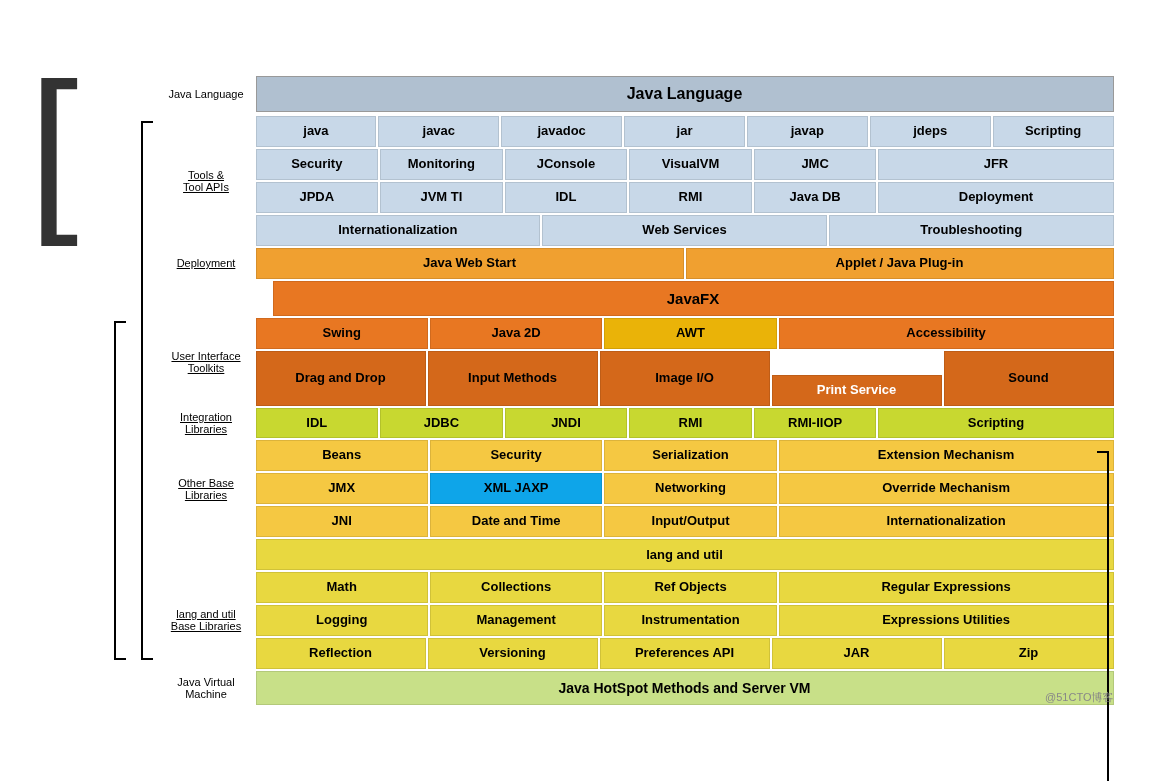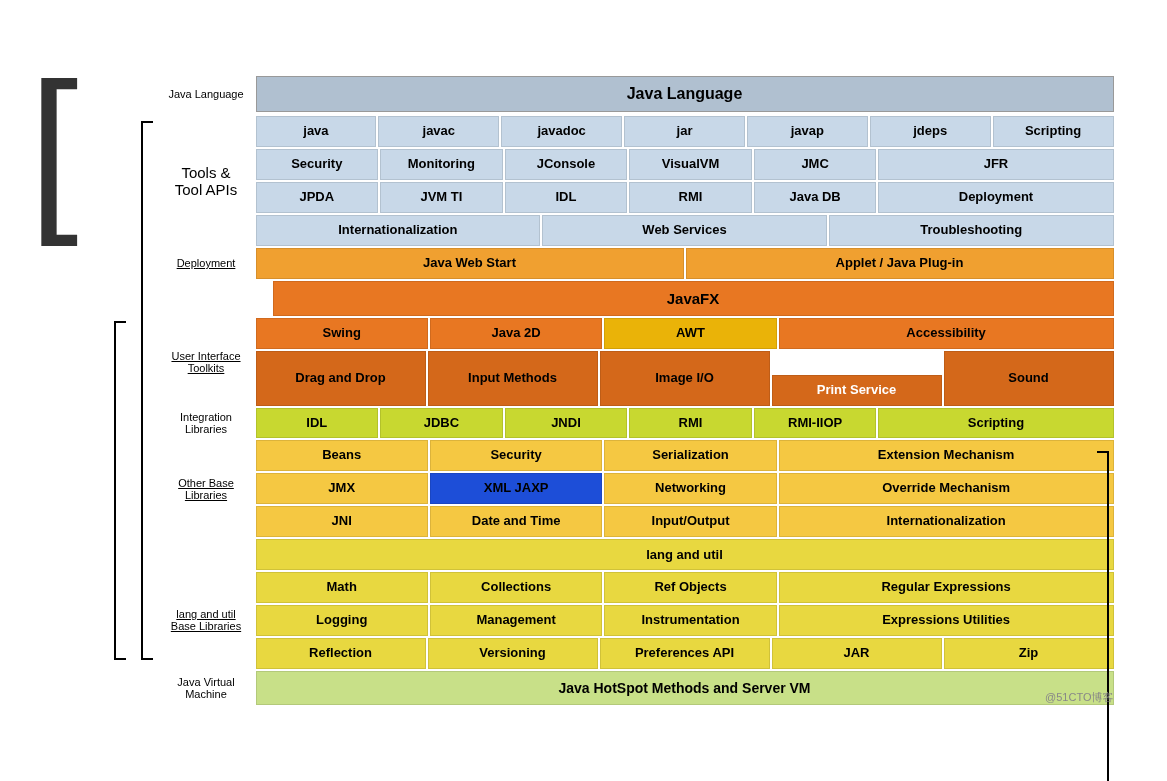--- a/index.html
+++ b/index.html
@@ -111,21 +111,21 @@
       <div style="display:flex; flex-direction:column; gap:2px; margin-left:60px;">
 
         <div style="display:flex; flex-direction:row; gap:2px; margin-bottom:2px;">
           <div style="width:95px; display:flex; align-items:center; justify-content:center; font-size:11px; text-align:center;">
             <span>Java Language</span>
           </div>
           <div style="flex:1; background:#b0c0d0; text-align:center; padding:8px; font-size:16px; font-weight:bold; border:1px solid #999;">Java Language</div>
         </div>
 
         <div style="display:flex; flex-direction:row; gap:2px;">
-          <div style="width:95px; display:flex; align-items:center; justify-content:center; font-size:15px; text-align:center; ">Tools &amp;<br>Tool APIs</div>
+          <div style="width:95px; display:flex; align-items:center; justify-content:center; font-size:11px; text-align:center; text-decoration:underline;">Tools &amp;<br>Tool APIs</div>
           <div style="flex:1; display:flex; flex-direction:column; gap:2px;">
 
             <div class="cell-row">
               <div class="cell flex1 bg-light-gray">java</div>
               <div class="cell flex1 bg-light-gray">javac</div>
               <div class="cell flex1 bg-light-gray">javadoc</div>
               <div class="cell flex1 bg-light-gray">jar</div>
               <div class="cell flex1 bg-light-gray">javap</div>
               <div class="cell flex1 bg-light-gray">jdeps</div>
               <div class="cell flex1 bg-light-gray">Scripting</div>
@@ -185,21 +185,21 @@
               <div class="cell flex1" style="background:#d4681a; color:#000;">Drag and Drop</div>
               <div class="cell flex1" style="background:#d4681a; color:#000;">Input Methods</div>
               <div class="cell flex1" style="background:#d4681a; color:#000;">Image I/O</div>
               <div class="cell flex1" style="background:#d4681a; color:#ffffff;margin-top:24px;">Print Service</div>
               <div class="cell flex1" style="background:#d4681a; color:#000;">Sound</div>
             </div>
           </div>
         </div>
 
         <div style="display:flex; flex-direction:row; gap:2px;">
-          <div style="width:95px; display:flex; align-items:center; justify-content:center; font-size:11px; text-align:center; ">Integration<br>Libraries</div>
+          <div style="width:95px; display:flex; align-items:center; justify-content:center; font-size:11px; text-align:center; text-decoration:underline;">Integration<br>Libraries</div>
           <div style="flex:1; display:flex; flex-direction:row; gap:2px;">
             <div class="cell flex1" style="background:#c8d830;">IDL</div>
             <div class="cell flex1" style="background:#c8d830;">JDBC</div>
             <div class="cell flex1" style="background:#c8d830;">JNDI</div>
             <div class="cell flex1" style="background:#c8d830;">RMI</div>
             <div class="cell flex1" style="background:#c8d830;">RMI-IIOP</div>
             <div class="cell flex2" style="background:#c8d830;">Scripting</div>
           </div>
         </div>
 
@@ -207,21 +207,21 @@
           <div style="width:95px; display:flex; align-items:center; justify-content:center; font-size:11px; text-align:center; text-decoration:underline;">Other Base<br>Libraries</div>
           <div style="flex:1; display:flex; flex-direction:column; gap:2px;">
             <div class="cell-row">
               <div class="cell flex1" style="background:#f5c842;">Beans</div>
               <div class="cell flex1" style="background:#f5c842;">Security</div>
               <div class="cell flex1" style="background:#f5c842;">Serialization</div>
               <div class="cell flex2" style="background:#f5c842;">Extension Mechanism</div>
             </div>
             <div class="cell-row">
               <div class="cell flex1" style="background:#f5c842;">JMX</div>
-              <div class="cell flex1" style="background:#1d4ed8;">XML JAXP</div>
+              <div class="cell flex1" style="background:#0ea5e9;">XML JAXP</div>
               <div class="cell flex1" style="background:#f5c842;">Networking</div>
               <div class="cell flex2" style="background:#f5c842;">Override Mechanism</div>
             </div>
             <div class="cell-row">
               <div class="cell flex1" style="background:#f5c842;">JNI</div>
               <div class="cell flex1" style="background:#f5c842;">Date and Time</div>
               <div class="cell flex1" style="background:#f5c842;">Input/Output</div>
               <div class="cell flex2" style="background:#f5c842;">Internationalization</div>
             </div>
           </div>

